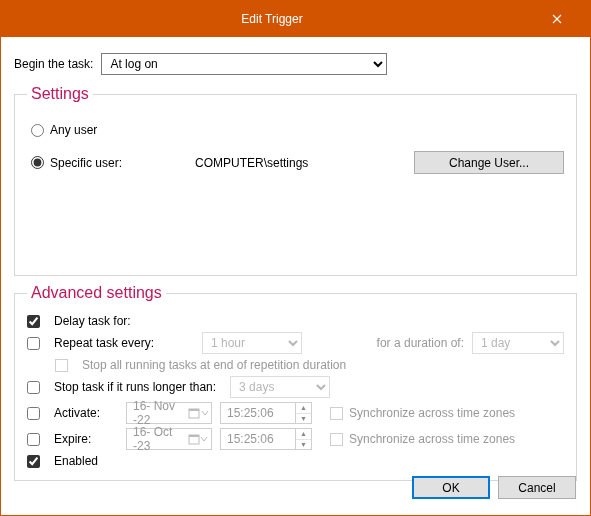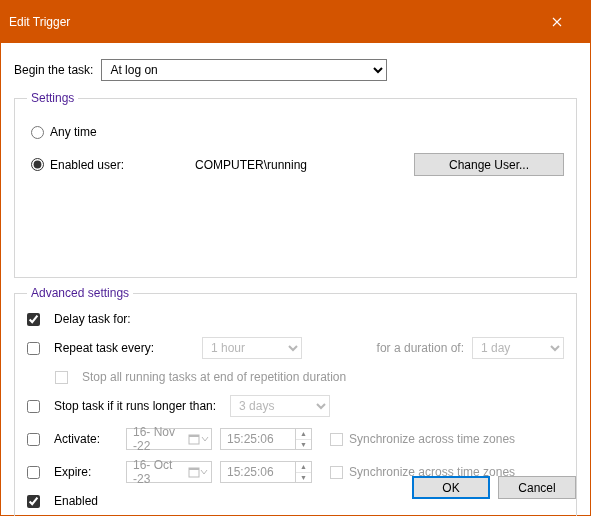--- a/index.html
+++ b/index.html
@@ -13,27 +13,28 @@
     overflow: hidden;
   }
   .window {
     width: 591px;
     height: 516px;
     border: 1px solid #d35400;
     position: relative;
     background: #fff;
   }
   .titlebar {
-    height: 42px;
+    height: 36px;
     background: #d35400;
     color: #fff;
     display: flex;
     align-items: center;
     padding: 0 11px 0 8px;
     font-size: 12px;
+    text-align: center;
   }
   .titlebar .title { flex: 1; }
   .titlebar .close {
     width: 44px;
     height: 28px;
     display: flex;
     align-items: center;
     justify-content: center;
     cursor: pointer;
   }
@@ -58,22 +59,22 @@
     max-width: 286px;
   }
   fieldset {
     border: 1px solid #d6d6d6;
     margin: 0 0 8px 0;
     padding: 10px 12px 12px 12px;
     position: relative;
   }
   legend {
     padding: 0 4px;
-    color: #4c1d95;
-    font-size: 12px;
+    color: #be185d;
+    font-size: 16px;
   }
   .settings-body {
     min-height: 150px;
     padding-top: 4px;
   }
   .radio-row {
     display: flex;
     align-items: center;
     margin: 6px 0 14px 4px;
   }
@@ -100,21 +101,21 @@
     cursor: pointer;
     padding: 0 10px;
   }
   .btn-default {
     border: 1px solid #0078d7;
     box-shadow: inset 0 0 0 1px #0078d7;
   }
   .adv-body {
     display: flex;
     flex-direction: column;
-    gap: 11px;
+    gap: 4px;
     padding-top: 2px;
   }
   .adv-row {
     display: flex;
     align-items: center;
     gap: 8px;
   }
   .combo {
     height: 22px;
     border: 1px solid #7a7a7a;
@@ -215,28 +216,28 @@
       <select class="begin">
         <option>At log on</option>
       </select>
     </div>
 
     <fieldset>
       <legend>Settings</legend>
       <div class="settings-body">
         <div class="radio-row">
           <input type="radio" name="userscope" style="">
-          <span>Any time</span>
+          <span>Any user</span>
         </div>
         <div class="specific-line">
           <div class="radio-row2">
             <input type="radio" name="userscope" checked="" style="">
-            <span>Enabled user:</span>
+            <span>Specific user:</span>
           </div>
-          <span>COMPUTER\running</span>
+          <span>COMPUTER\settings</span>
           <button class="btn">Change User...</button>
         </div>
       </div>
     </fieldset>
 
     <fieldset>
       <legend>Advanced settings</legend>
       <div class="adv-body">
 
         <div class="adv-row">

